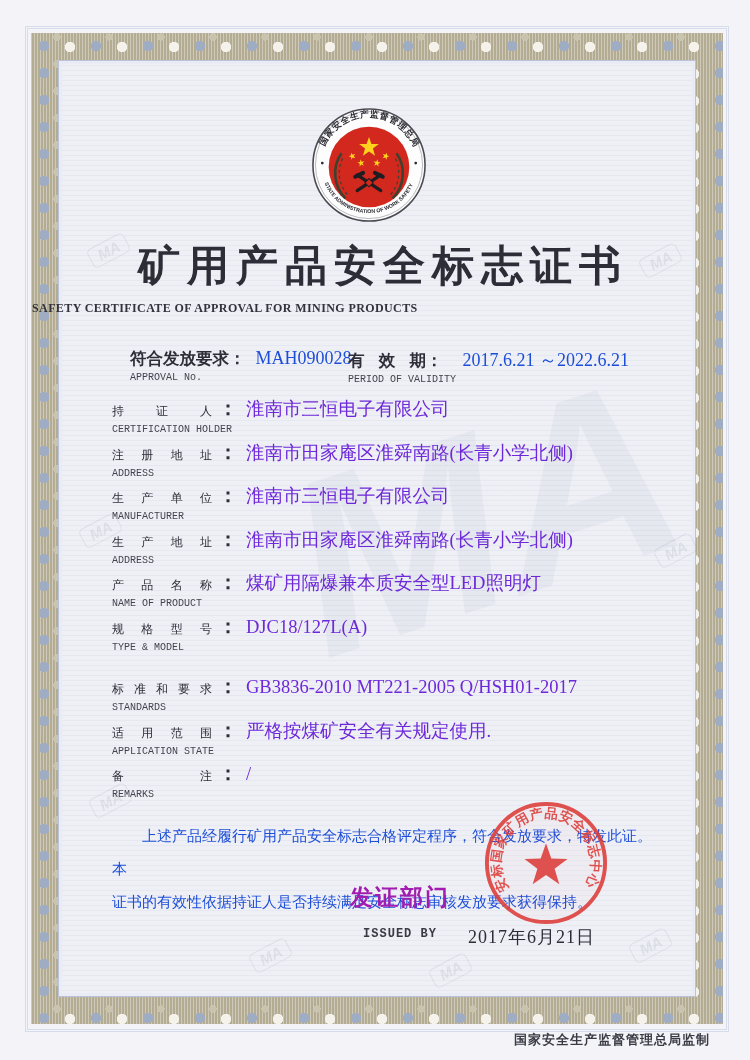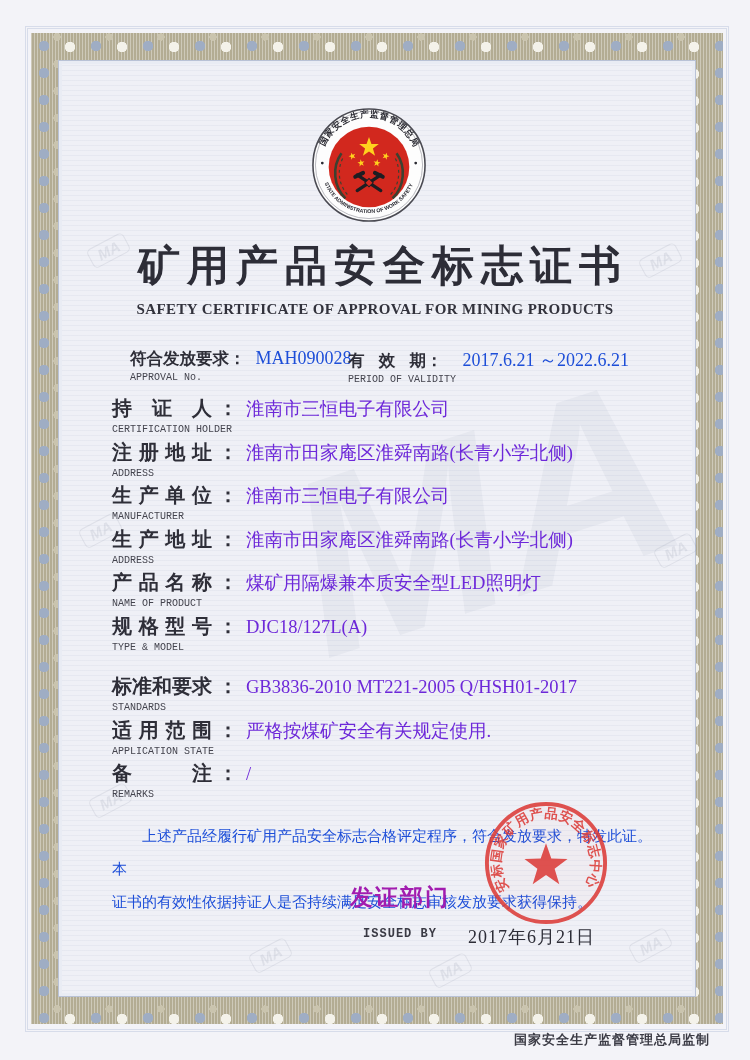--- a/index.html
+++ b/index.html
@@ -41,36 +41,36 @@
     font-size:15px; color:rgba(120,126,152,.14); border:1.5px solid rgba(120,126,152,.14);
     border-radius:5px; padding:1px 8px; transform:rotate(-28deg); pointer-events:none;
   }
   
   .emblem { position:absolute; left:310px; top:106px; }
   .cert-title {
     position:absolute; left:8px; top:238px; width:100%; text-align:center;
     font-size:42px; font-weight:bold; letter-spacing:7px; color:#2d2d37;
   }
   .cert-subtitle {
-    position:absolute; left:0; top:301px; width:100%; text-align:center;
-    font-size:15px; font-weight:bold; letter-spacing:.4px; color:#32323c;
+    position:absolute; left:0; top:301px; width:100%; 
+    font-size:12px; font-weight:bold; letter-spacing:.4px; color:#32323c;padding-left:32px;
   }
   
   .approval-row { position:absolute; left:130px; top:348px; width:560px; }
   .apr-group { position:absolute; top:0; }
   .zh-s { font-size:16.5px; font-weight:600; color:#2e2e38; }
   .label-just { display:inline-block; text-align:justify; text-align-last:justify; vertical-align:bottom; }
   .sub-en { font-family:"Liberation Mono","DejaVu Sans Mono",monospace; font-size:10px; color:#44444e; letter-spacing:0; margin-top:2px; }
   .val { font-size:18px; color:#1d4ed8; }
   
   .fields { position:absolute; left:112px; top:395px; width:545px; }
   .field { height:43.5px; }
   .field-gap { height:17px; }
   .f-line { white-space:nowrap; }
-  .label-cn { display:inline-block; width:100px; font-size:20px; font-weight:700; color:#2e2e38;
+  .label-cn { display:inline-block; width:100px; font-size:12px; font-weight:400; color:#2e2e38;
               text-align:justify; text-align-last:justify; }
   .colon { font-size:20px; font-weight:600; color:#2e2e38; padding:0 8px 0 6px; }
   .f-val { font-size:18.5px; color:#6d28d9; }
   
   .statement { position:absolute; left:112px; top:820px; width:552px;
                font-size:15px; line-height:33px; color:#1d4ed8; }
   .statement .l1 { text-indent:2em; }
   
   .issued { position:absolute; left:350px; top:882px; text-align:center; }
   .issued .cn { font-size:23px; font-weight:600; letter-spacing:2px; color:#a21caf; }

